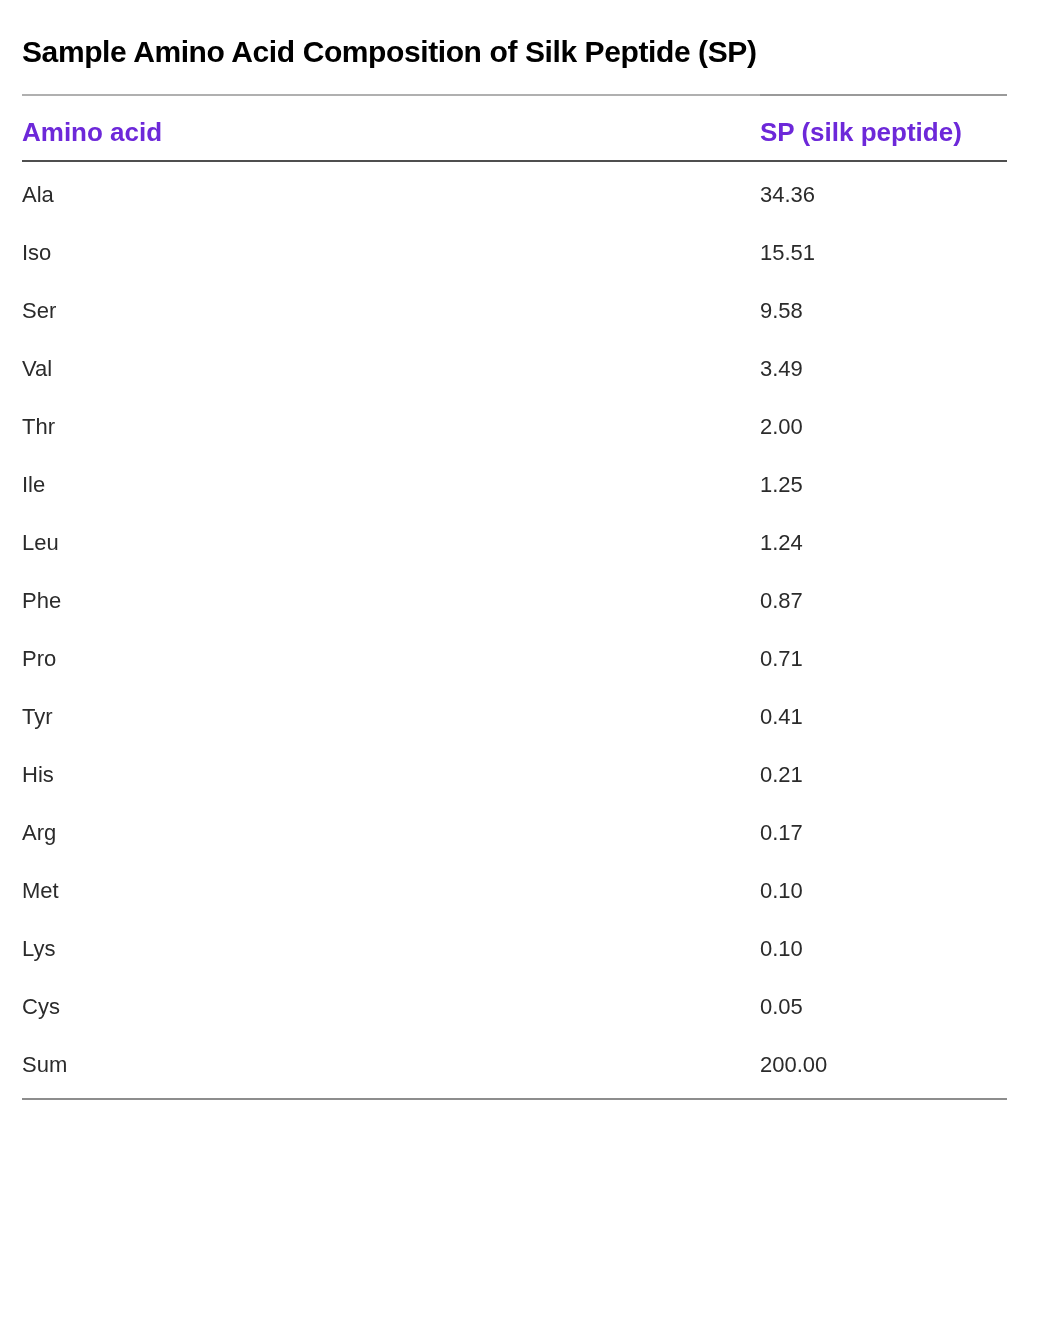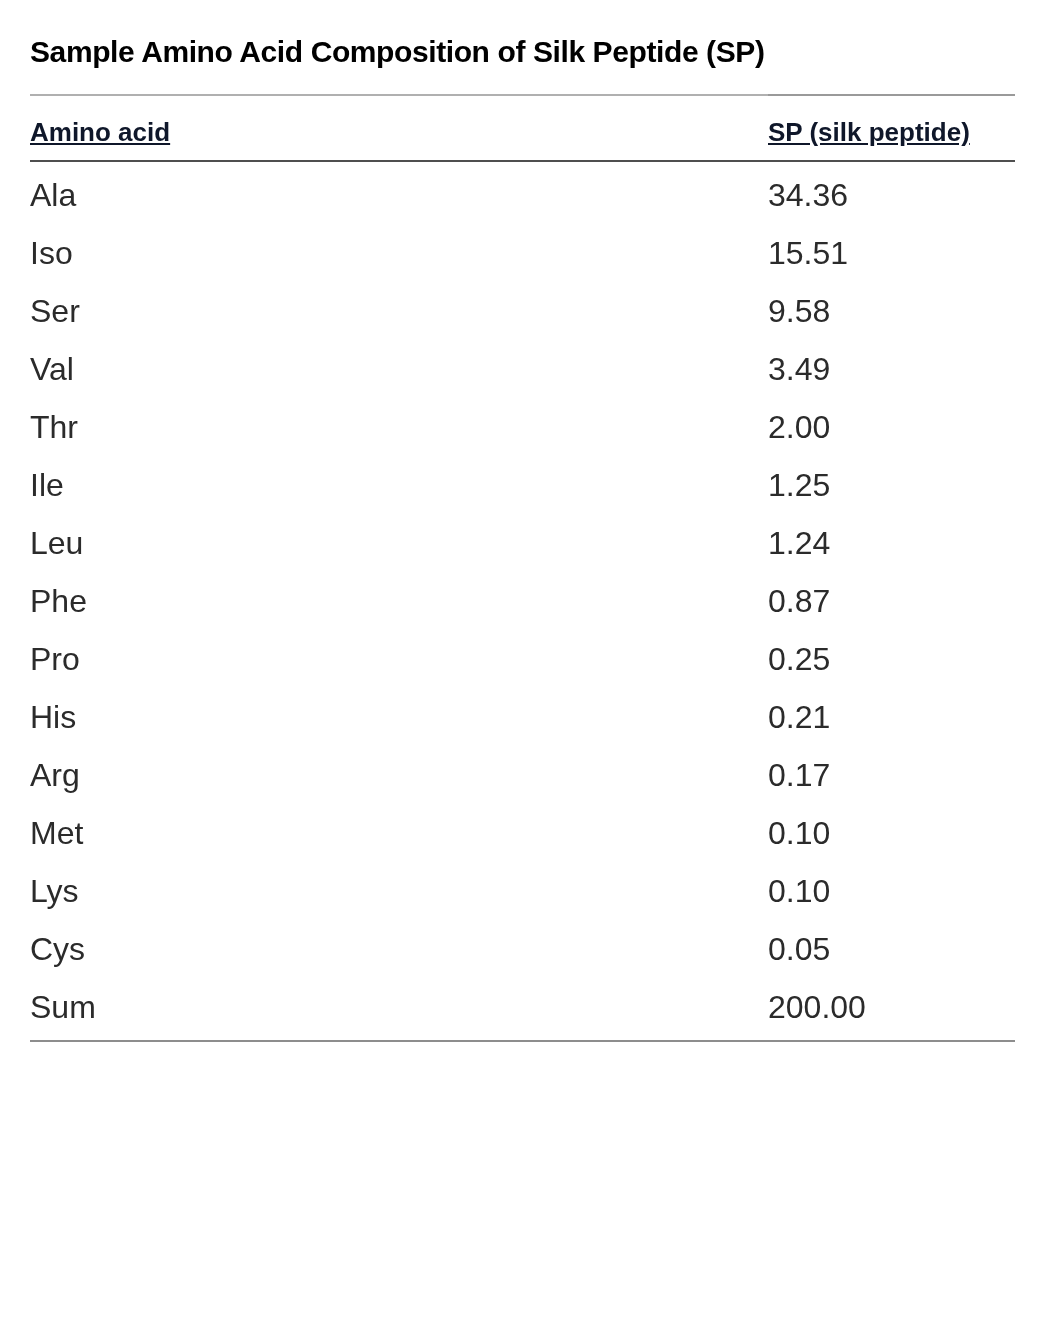--- a/index.html
+++ b/index.html
@@ -13,21 +13,21 @@
     font-family: "Liberation Sans", "DejaVu Sans", sans-serif;
     color: #1a1a1a;
     overflow: hidden;
   }
 
   .page {
     position: relative;
     width: 1043px;
     height: 1343px;
     box-sizing: border-box;
-    padding: 0 30px;
+    padding: 0 22px;
   }
 
   
   .table-title {
     margin: 0;
     padding-top: 33px;
     font-size: 30px;
     font-weight: bold;
     letter-spacing: -0.4px;
     line-height: 38px;
@@ -43,45 +43,44 @@
     table-layout: fixed;
   }
 
   .data-table col.col-name  { width: 738px; }
   .data-table col.col-value { width: 247px; }
 
   
   thead th {
     font-size: 26px;
     font-weight: bold;
-    color: #0f172a;
+    color: #6d28d9;
     text-align: left;
     padding: 0 0 12px 0;
     height: 52px;
     vertical-align: bottom;
     white-space: nowrap;
     border-bottom: 2px solid #4f4f4f;
     border-top: 2px solid #b0b0b0;
-    text-decoration: underline;
   }
   thead th.th-value {
     
     position: relative;
     top: -2px;
     border-top: 2px solid #9a9a9a;
     margin-left: 35px;
   }
   thead th.th-value .th-inner {
     position: relative;
     top: 2px;
     display: block;
   }
 
   tbody td {
-    font-size: 32px;
+    font-size: 22px;
     font-weight: normal;
     color: #2b2b2b;
     text-align: left;
     height: 58px;
     padding: 0;
     vertical-align: middle;
     white-space: nowrap;
     border: none;
   }
 
@@ -143,21 +142,25 @@
         <tr>
           <td>Leu</td>
           <td>1.24</td>
         </tr>
         <tr>
           <td>Phe</td>
           <td>0.87</td>
         </tr>
         <tr>
           <td>Pro</td>
-          <td>0.25</td>
+          <td>0.71</td>
+        </tr>
+        <tr>
+          <td>Tyr</td>
+          <td>0.41</td>
         </tr>
         <tr>
           <td>His</td>
           <td>0.21</td>
         </tr>
         <tr>
           <td>Arg</td>
           <td>0.17</td>
         </tr>
         <tr>

